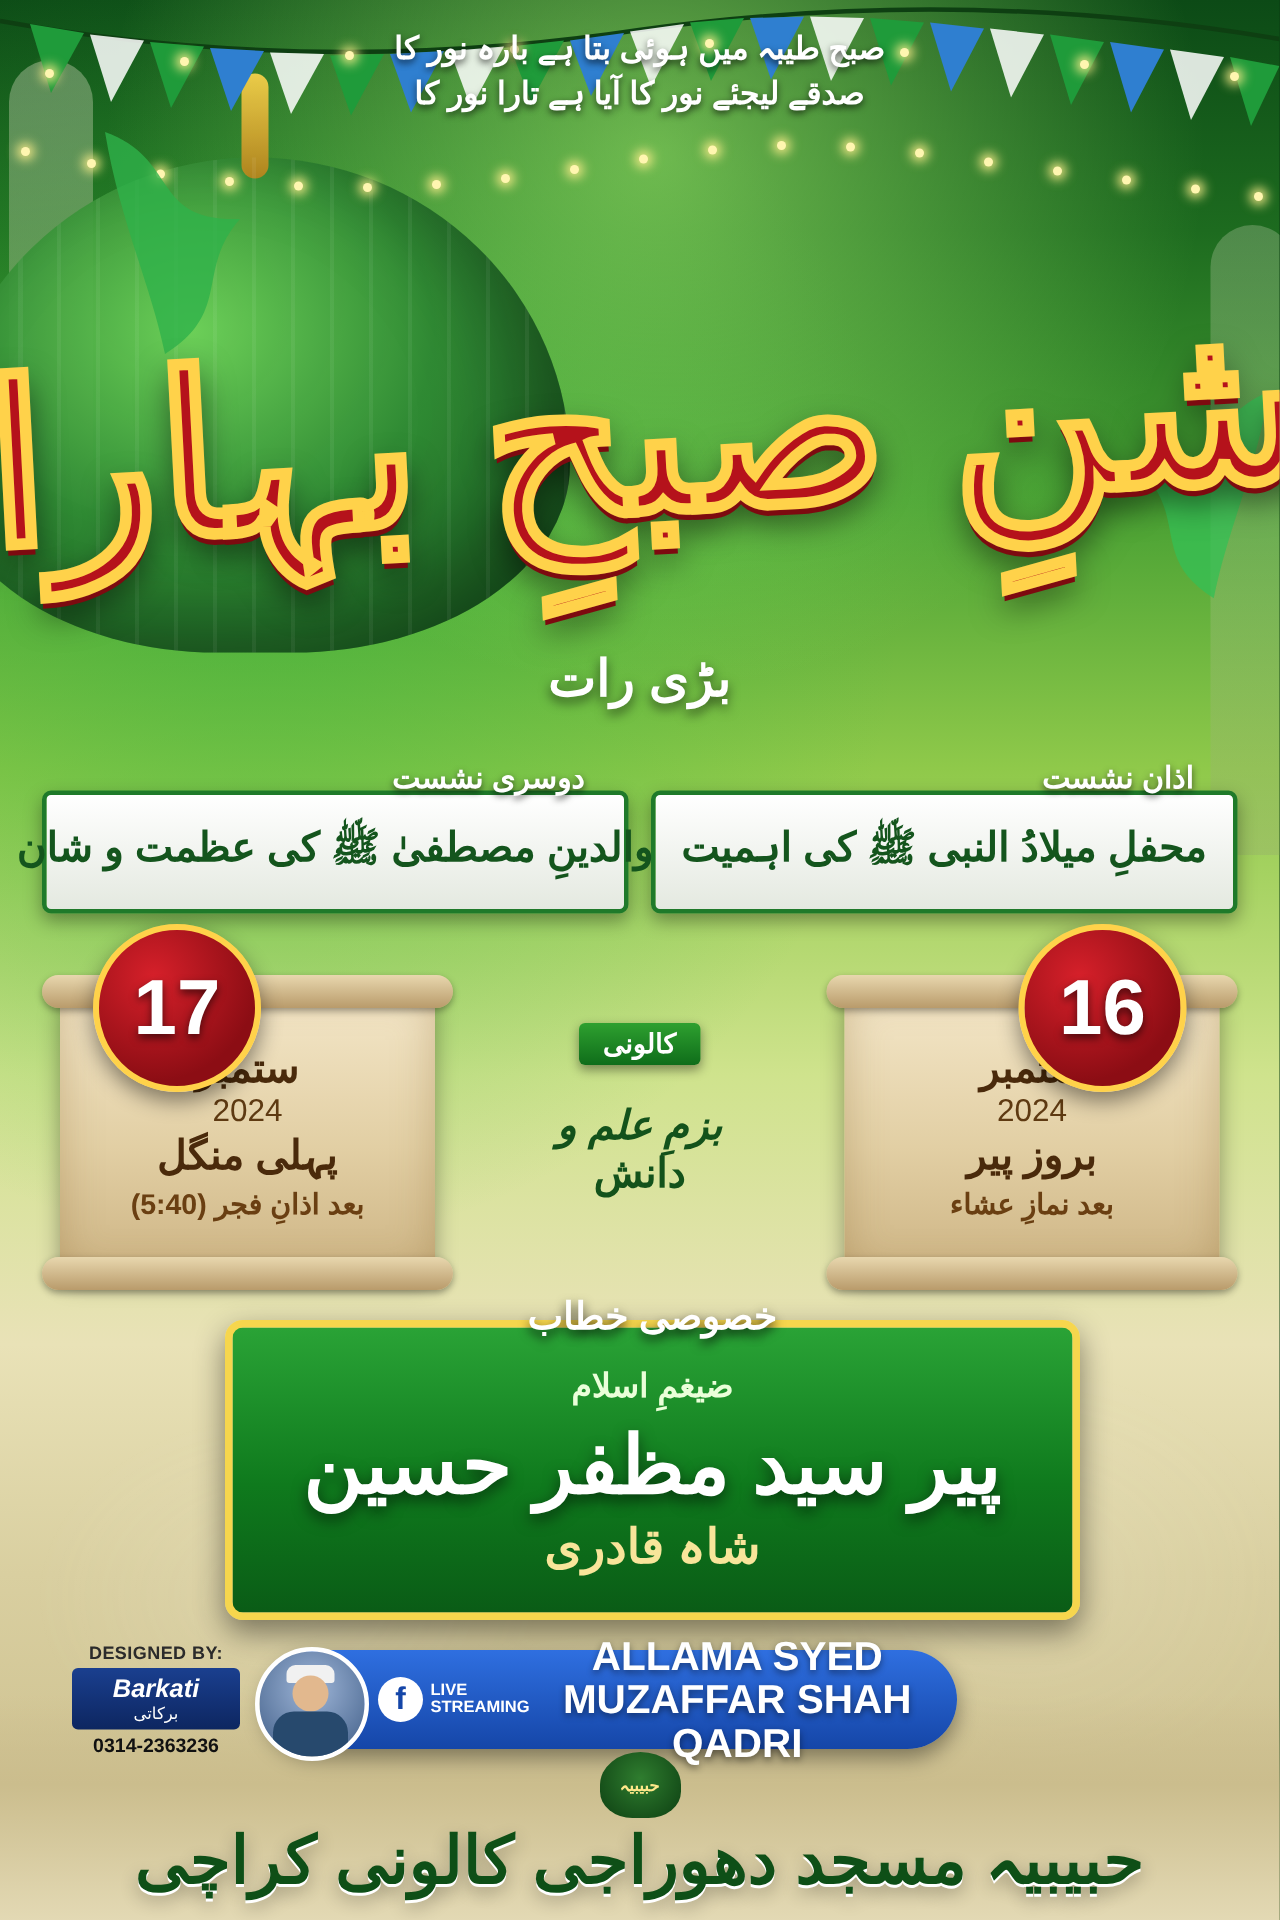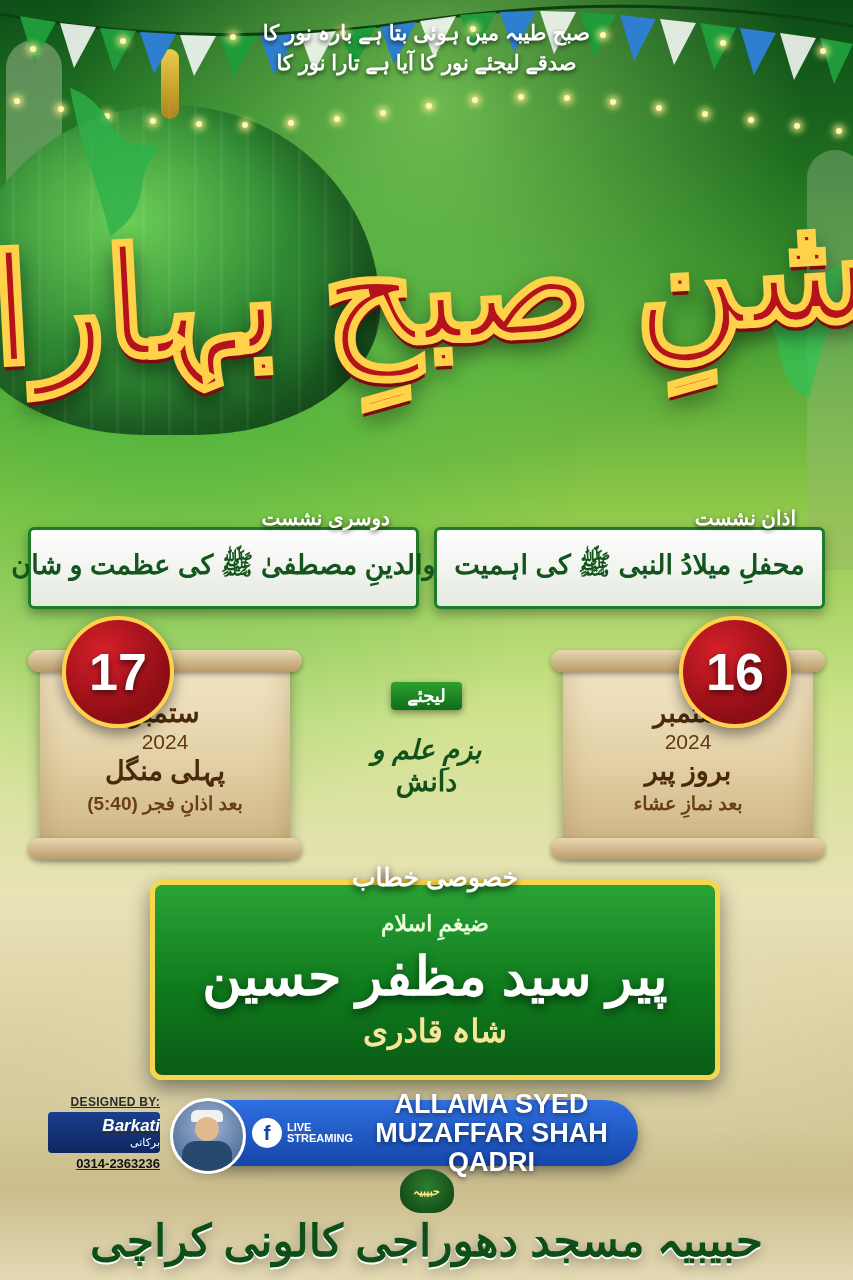--- a/index.html
+++ b/index.html
@@ -187,21 +187,21 @@
   }
   .speaker-title{margin-top:26px;font-size:22px;font-weight:bold;color:#eaffd9;}
   .speaker-name{
     margin-top:8px;font-size:54px;font-weight:bold;color:#ffffff;
     text-shadow:0 4px 10px rgba(0,0,0,.55);white-space:nowrap;
   }
   .speaker-suffix{font-size:32px;font-weight:bold;color:#f8e59a;margin-top:4px;}
 
   
   .designer{
-    position:absolute;left:48px;top:1095px;width:112px;text-align:right;color:#2b2b2b;text-decoration:underline;
+    position:absolute;left:48px;top:1095px;width:112px;text-align:center;color:#2b2b2b;
   }
   .designer .lbl{font-size:12px;font-weight:bold;letter-spacing:.3px;}
   .designer .card{
     margin-top:3px;background:linear-gradient(180deg,#1a3f8f,#0d2660);
     border-radius:4px;padding:4px 0;color:#fff;
   }
   .designer .brand{font-size:17px;font-style:italic;font-weight:bold;}
   .designer .brand-ur{font-size:11px;}
   .designer .phone{font-size:13px;font-weight:bold;margin-top:3px;color:#111;}
 
@@ -324,20 +324,21 @@
   </div>
 
   <div class="couplet">
     <div>صبح طیبہ میں ہوئی بتا ہے بارہ نور کا</div>
     <div>صدقے لیجئے نور کا آیا ہے تارا نور کا</div>
   </div>
 
   <div class="title-wrap">
     <div class="title">جشنِ صبحِ بہاراں</div>
   </div>
+  <div class="subtitle">بڑی رات</div>
 
   <div class="sessions">
     <div class="session">
       <div class="tag">اذان نشست</div>
       <div class="txt">محفلِ میلادُ النبی ﷺ کی اہمیت</div>
     </div>
     <div class="session">
       <div class="tag">دوسری نشست</div>
       <div class="txt">والدینِ مصطفیٰ ﷺ کی عظمت و شان</div>
     </div>
@@ -359,21 +360,21 @@
       <div class="inner">
         <div class="date-line">ستمبر</div>
         <div class="year">2024</div>
         <div class="date-line">پہلی منگل</div>
         <div class="time">بعد اذانِ فجر (5:40)</div>
       </div>
     </div>
     <div class="daybadge l">17</div>
 
     <div class="centre-note">
-      <div class="ribbon">لیجئے</div>
+      <div class="ribbon">کالونی</div>
       <div class="l1">بزمِ علم و</div>
       <div class="l2">دانش</div>
     </div>
   </div>
 
   <div class="speaker-panel">
     <div class="khitab">خصوصی خطاب</div>
     <div class="speaker-title">ضیغمِ اسلام</div>
     <div class="speaker-name">پیر سید مظفر حسین</div>
     <div class="speaker-suffix">شاہ قادری</div>

